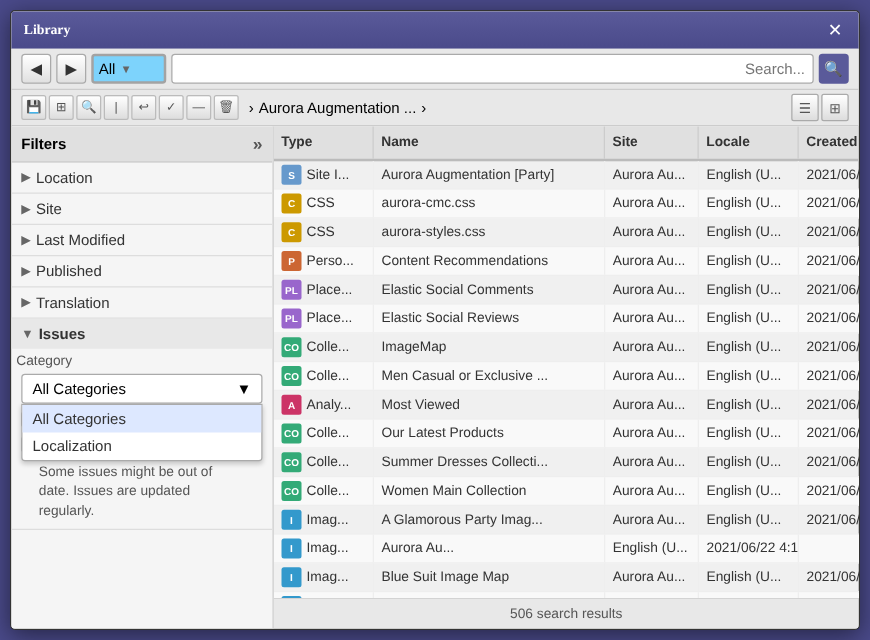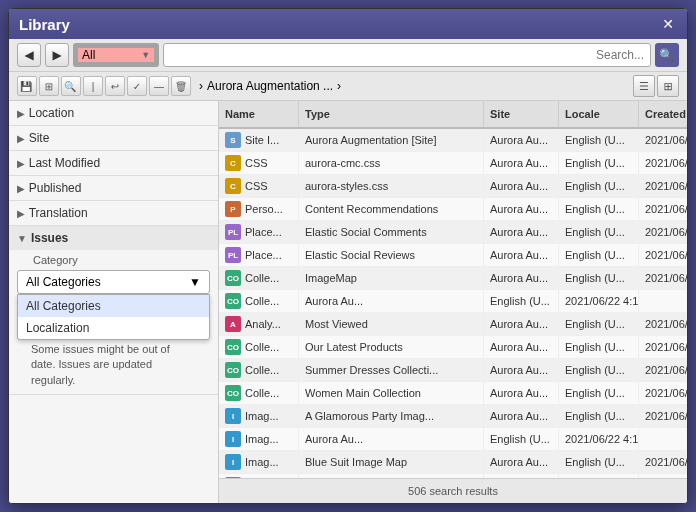--- a/index.html
+++ b/index.html
@@ -28,23 +28,24 @@
     .title-bar {
       background: linear-gradient(to bottom, #5a5a9a, #4a4a8a);
       color: white;
       padding: 6px 10px;
       display: flex;
       align-items: center;
       justify-content: space-between;
       min-height: 28px;
     }
     .title-bar-title {
-      font-size: 15px;
+      font-size: 11px;
       font-weight: bold;
       color: white;
+      font-family: Liberation Serif, serif;
     }
     .title-bar-close {
       color: white;
       cursor: pointer;
       font-size: 14px;
       width: 18px;
       height: 18px;
       display: flex;
       align-items: center;
       justify-content: center;
@@ -67,29 +68,28 @@
       cursor: pointer;
       display: flex;
       align-items: center;
       justify-content: center;
       font-size: 12px;
       color: #333;
     }
     .location-select {
       display: flex;
       align-items: center;
-      border: 5px solid #a3a3a3;
+      border: 2px solid #a3a3a3;
       border-radius: 3px;
-      background: #fca5a5;
+      background: #7dd3fc;
       height: 24px;
       padding: 0 4px;
       min-width: 60px;
       font-size: 12px;
       cursor: pointer;
-      gap: 42px;
     }
     .search-bar {
       flex: 1;
       display: flex;
       align-items: center;
       border: 1px solid #aaa;
       border-radius: 3px;
       background: white;
       height: 24px;
       padding: 0 6px;
@@ -215,21 +215,21 @@
       cursor: pointer;
       font-size: 12px;
       font-weight: bold;
       color: #333;
       gap: 4px;
       background: #e8e8e8;
     }
     .category-label {
       font-size: 11px;
       color: #555;
-      padding: 4px 8px 2px 24px;
+      padding: 4px 8px 2px 4px;
     }
     .category-dropdown {
       margin: 2px 8px;
       position: relative;
     }
     .dropdown-btn {
       width: 100%;
       padding: 4px 8px;
       background: white;
       border: 1px solid #aaa;
@@ -389,20 +389,24 @@
     </div>
     <div class="view-toggle">
       <button class="view-btn">☰</button>
       <button class="view-btn">⊞</button>
     </div>
   </div>
 
   <div class="main-area">
 
     <div class="sidebar">
+      <div class="sidebar-header">
+        <span>Filters</span>
+        <span class="sidebar-collapse-btn">»</span>
+      </div>
 
       <div class="filter-section">
         <div class="filter-header">
           <span class="filter-arrow">▶</span>
           <span>Location</span>
         </div>
       </div>
 
       <div class="filter-section">
         <div class="filter-header">
@@ -456,35 +460,35 @@
           <input type="checkbox" style="">
           <span>Information</span>
         </div>
         <div class="issues-note">Some issues might be out of date. Issues are updated regularly.</div>
       </div>
     </div>
 
     <div class="content-area">
 
       <div class="table-header">
+        <div class="th">Type</div>
         <div class="th">Name</div>
-        <div class="th">Type</div>
         <div class="th">Site</div>
         <div class="th">Locale</div>
         <div class="th">Created</div>
 
       </div>
 
       <div class="table-body" id="table-body">
       <div class="table-row">
     <div class="td td-type">
       <div class="type-icon" style="background:#6699cc;color:white;border-radius:2px;font-size:8px;font-weight:bold">S</div>
       <span>Site I...</span>
     </div>
-    <div class="td">Aurora Augmentation [Site]</div>
+    <div class="td">Aurora Augmentation [Party]</div>
     <div class="td">Aurora Au...</div>
     <div class="td">English (U...</div>
     <div class="td">2021/06/22 4:15 ...</div>
 
   </div>
           <div class="table-row even">
     <div class="td td-type">
       <div class="type-icon" style="background:#cc9900;color:white;border-radius:2px;font-size:8px;font-weight:bold">C</div>
       <span>CSS</span>
     </div>
@@ -547,20 +551,21 @@
     <div class="td">Aurora Au...</div>
     <div class="td">English (U...</div>
     <div class="td">2021/06/22 4:14 ...</div>
 
   </div>
           <div class="table-row even">
     <div class="td td-type">
       <div class="type-icon" style="background:#33aa77;color:white;border-radius:2px;font-size:8px;font-weight:bold">CO</div>
       <span>Colle...</span>
     </div>
+    <div class="td">Men Casual or Exclusive ...</div>
     <div class="td">Aurora Au...</div>
     <div class="td">English (U...</div>
     <div class="td">2021/06/22 4:14 ...</div>
 
   </div>
           <div class="table-row">
     <div class="td td-type">
       <div class="type-icon" style="background:#cc3366;color:white;border-radius:2px;font-size:8px;font-weight:bold">A</div>
       <span>Analy...</span>
     </div>

